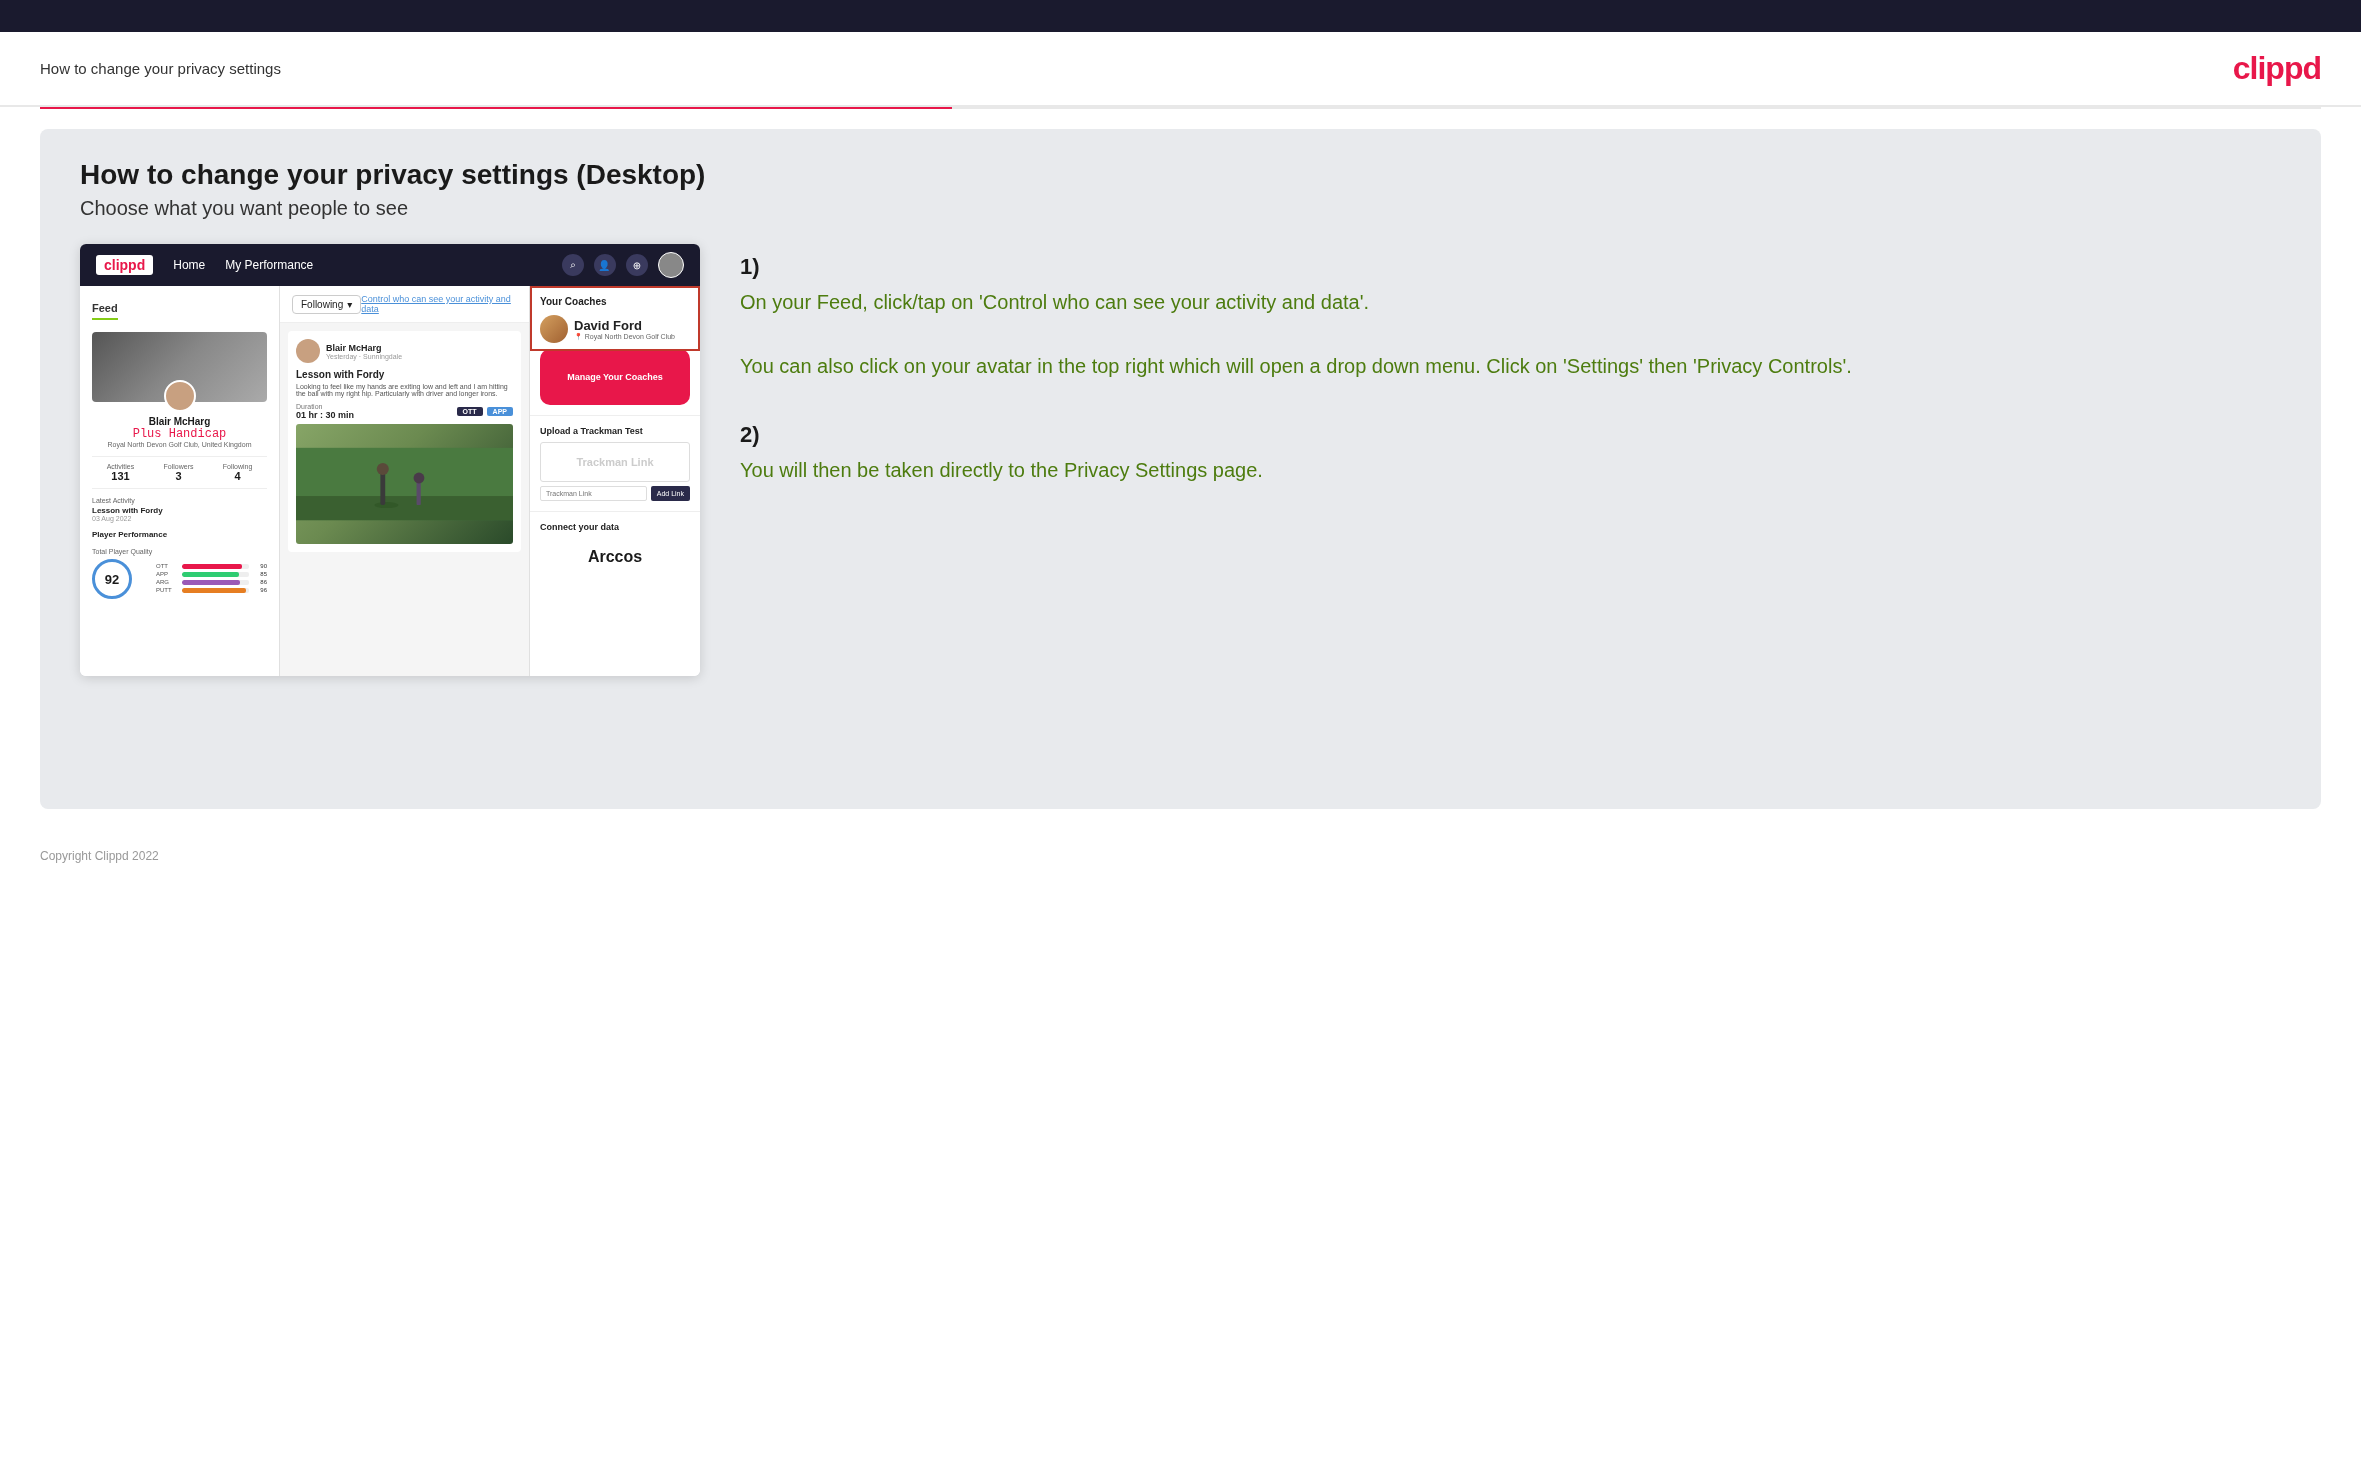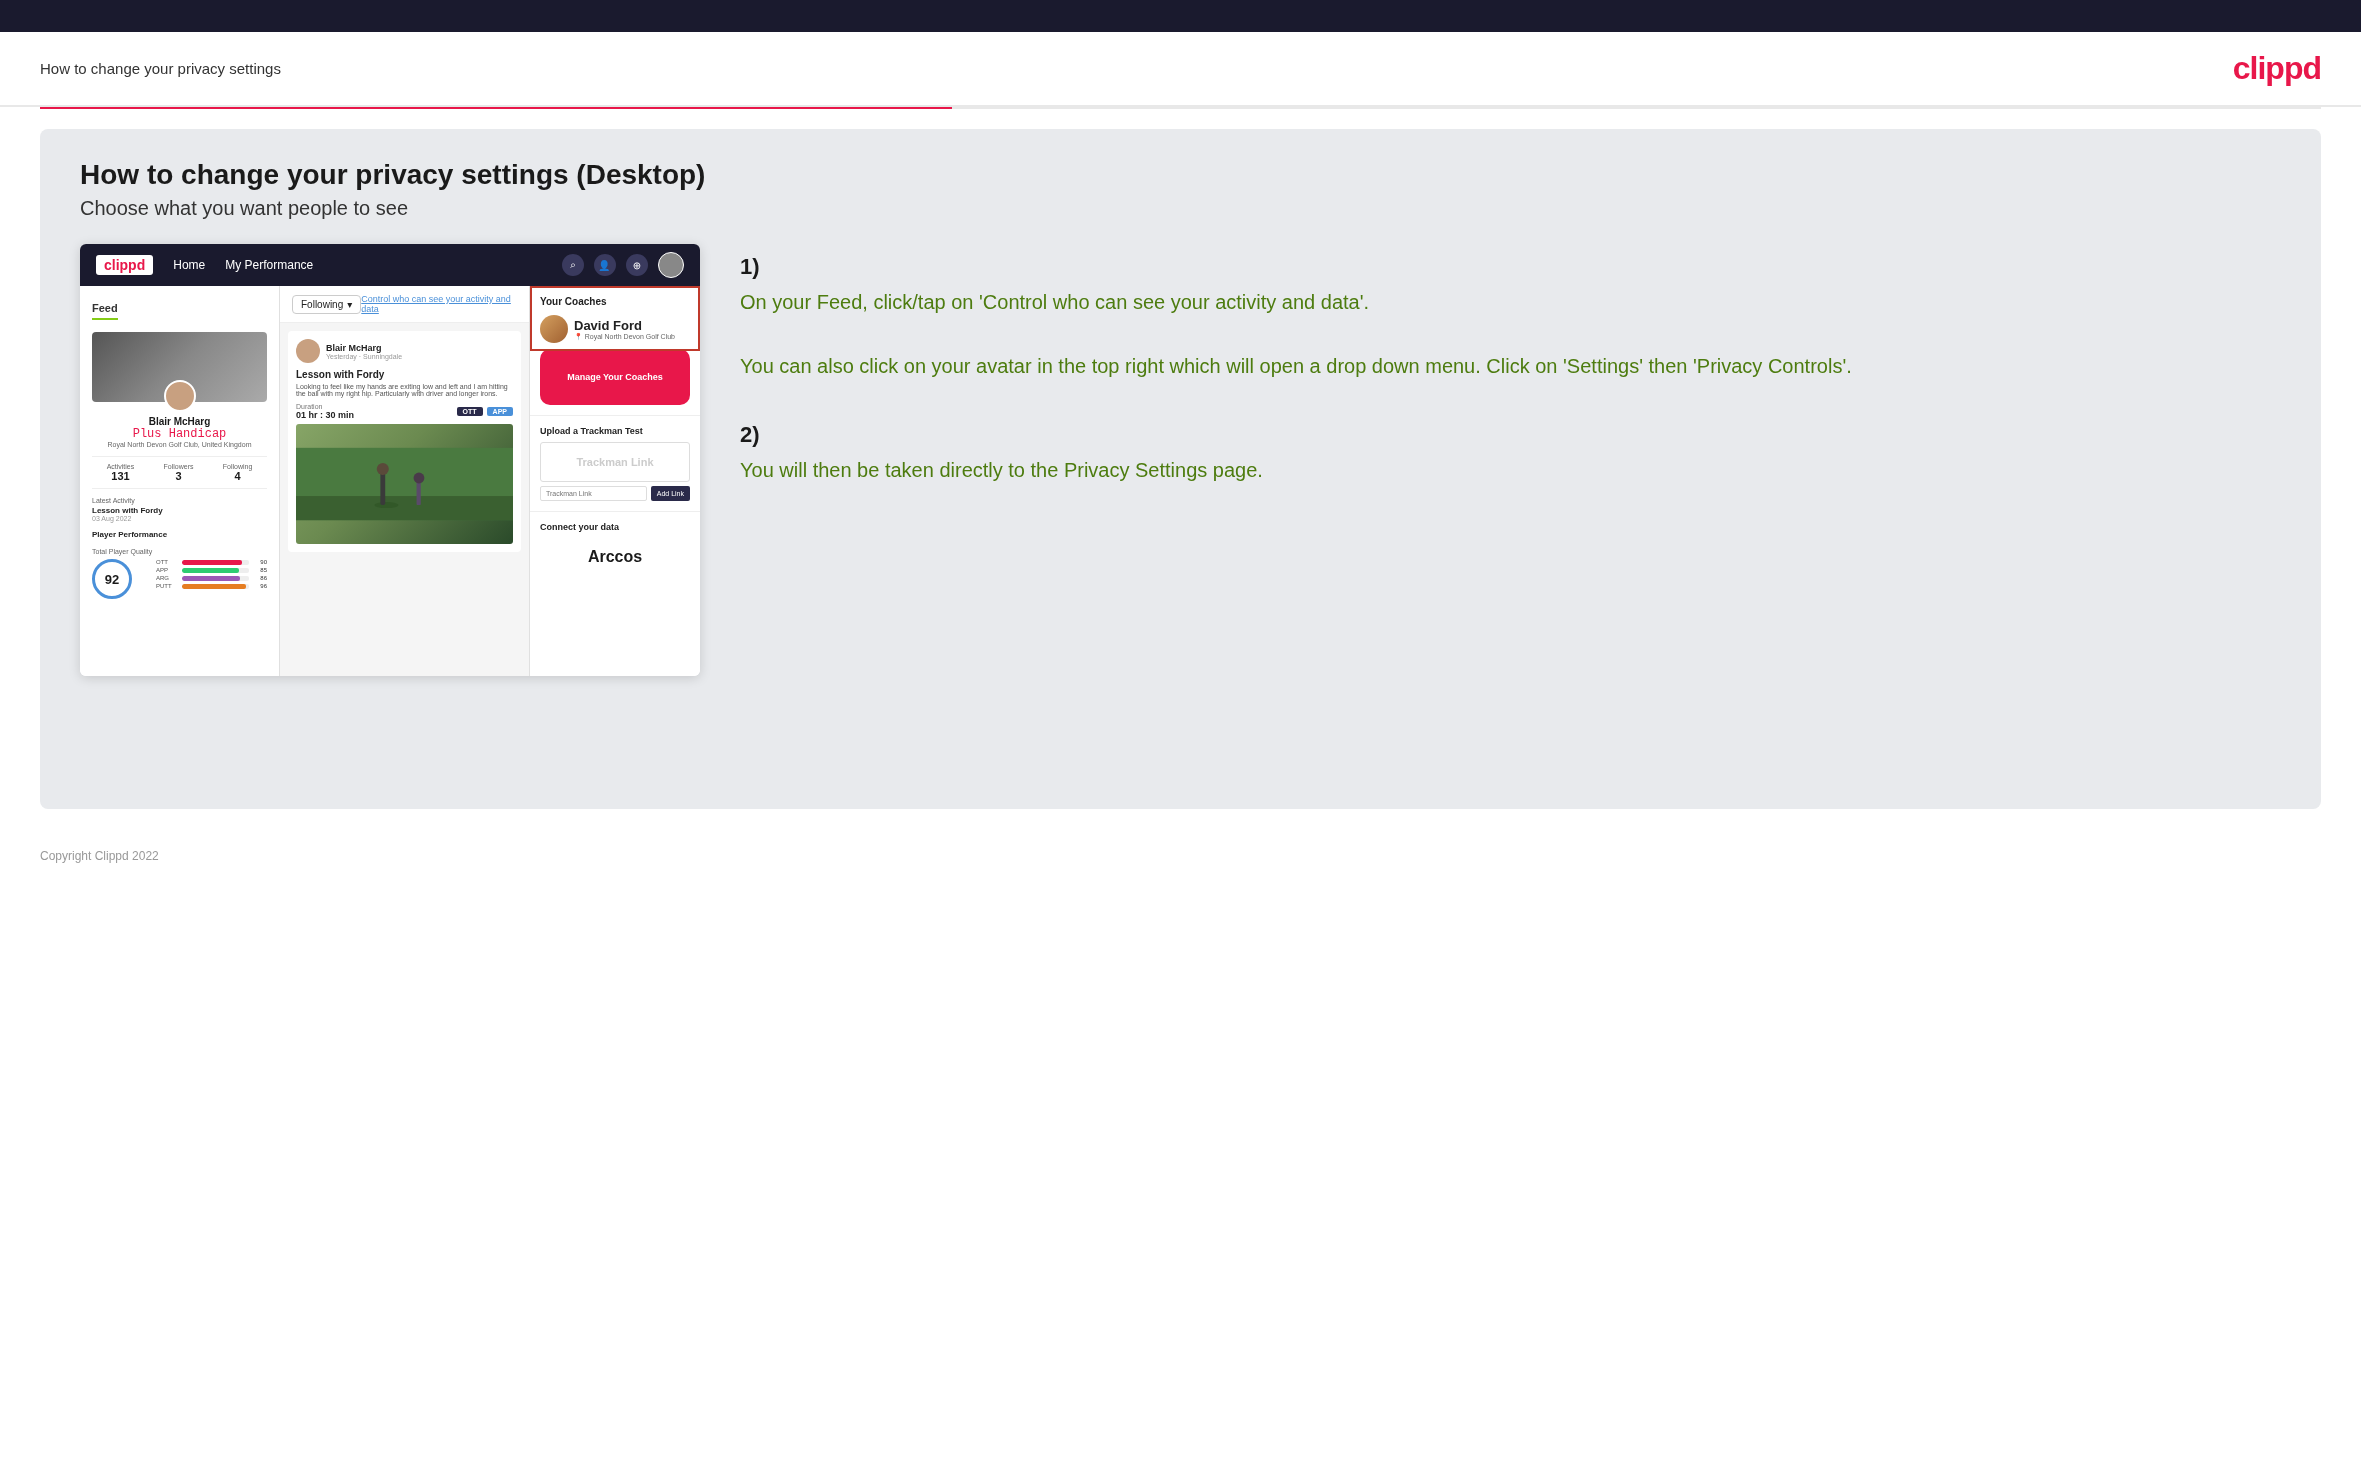--- a/index.html
+++ b/index.html
@@ -225,21 +225,21 @@
       font-weight: 700;
       margin-bottom: 9px;
     }
     .player-quality-label {
       font-size: 7px;
       color: #666;
       margin-bottom: 4px;
     }
     .perf-row {
       display: flex;
-      align-items: flex-start;
+      align-items: center;
       gap: 24px;
     }
     .quality-circle {
       width: 40px;
       height: 40px;
       border-radius: 50%;
       border: 3px solid #4a90d9;
       display: flex;
       align-items: center;
       justify-content: center;

